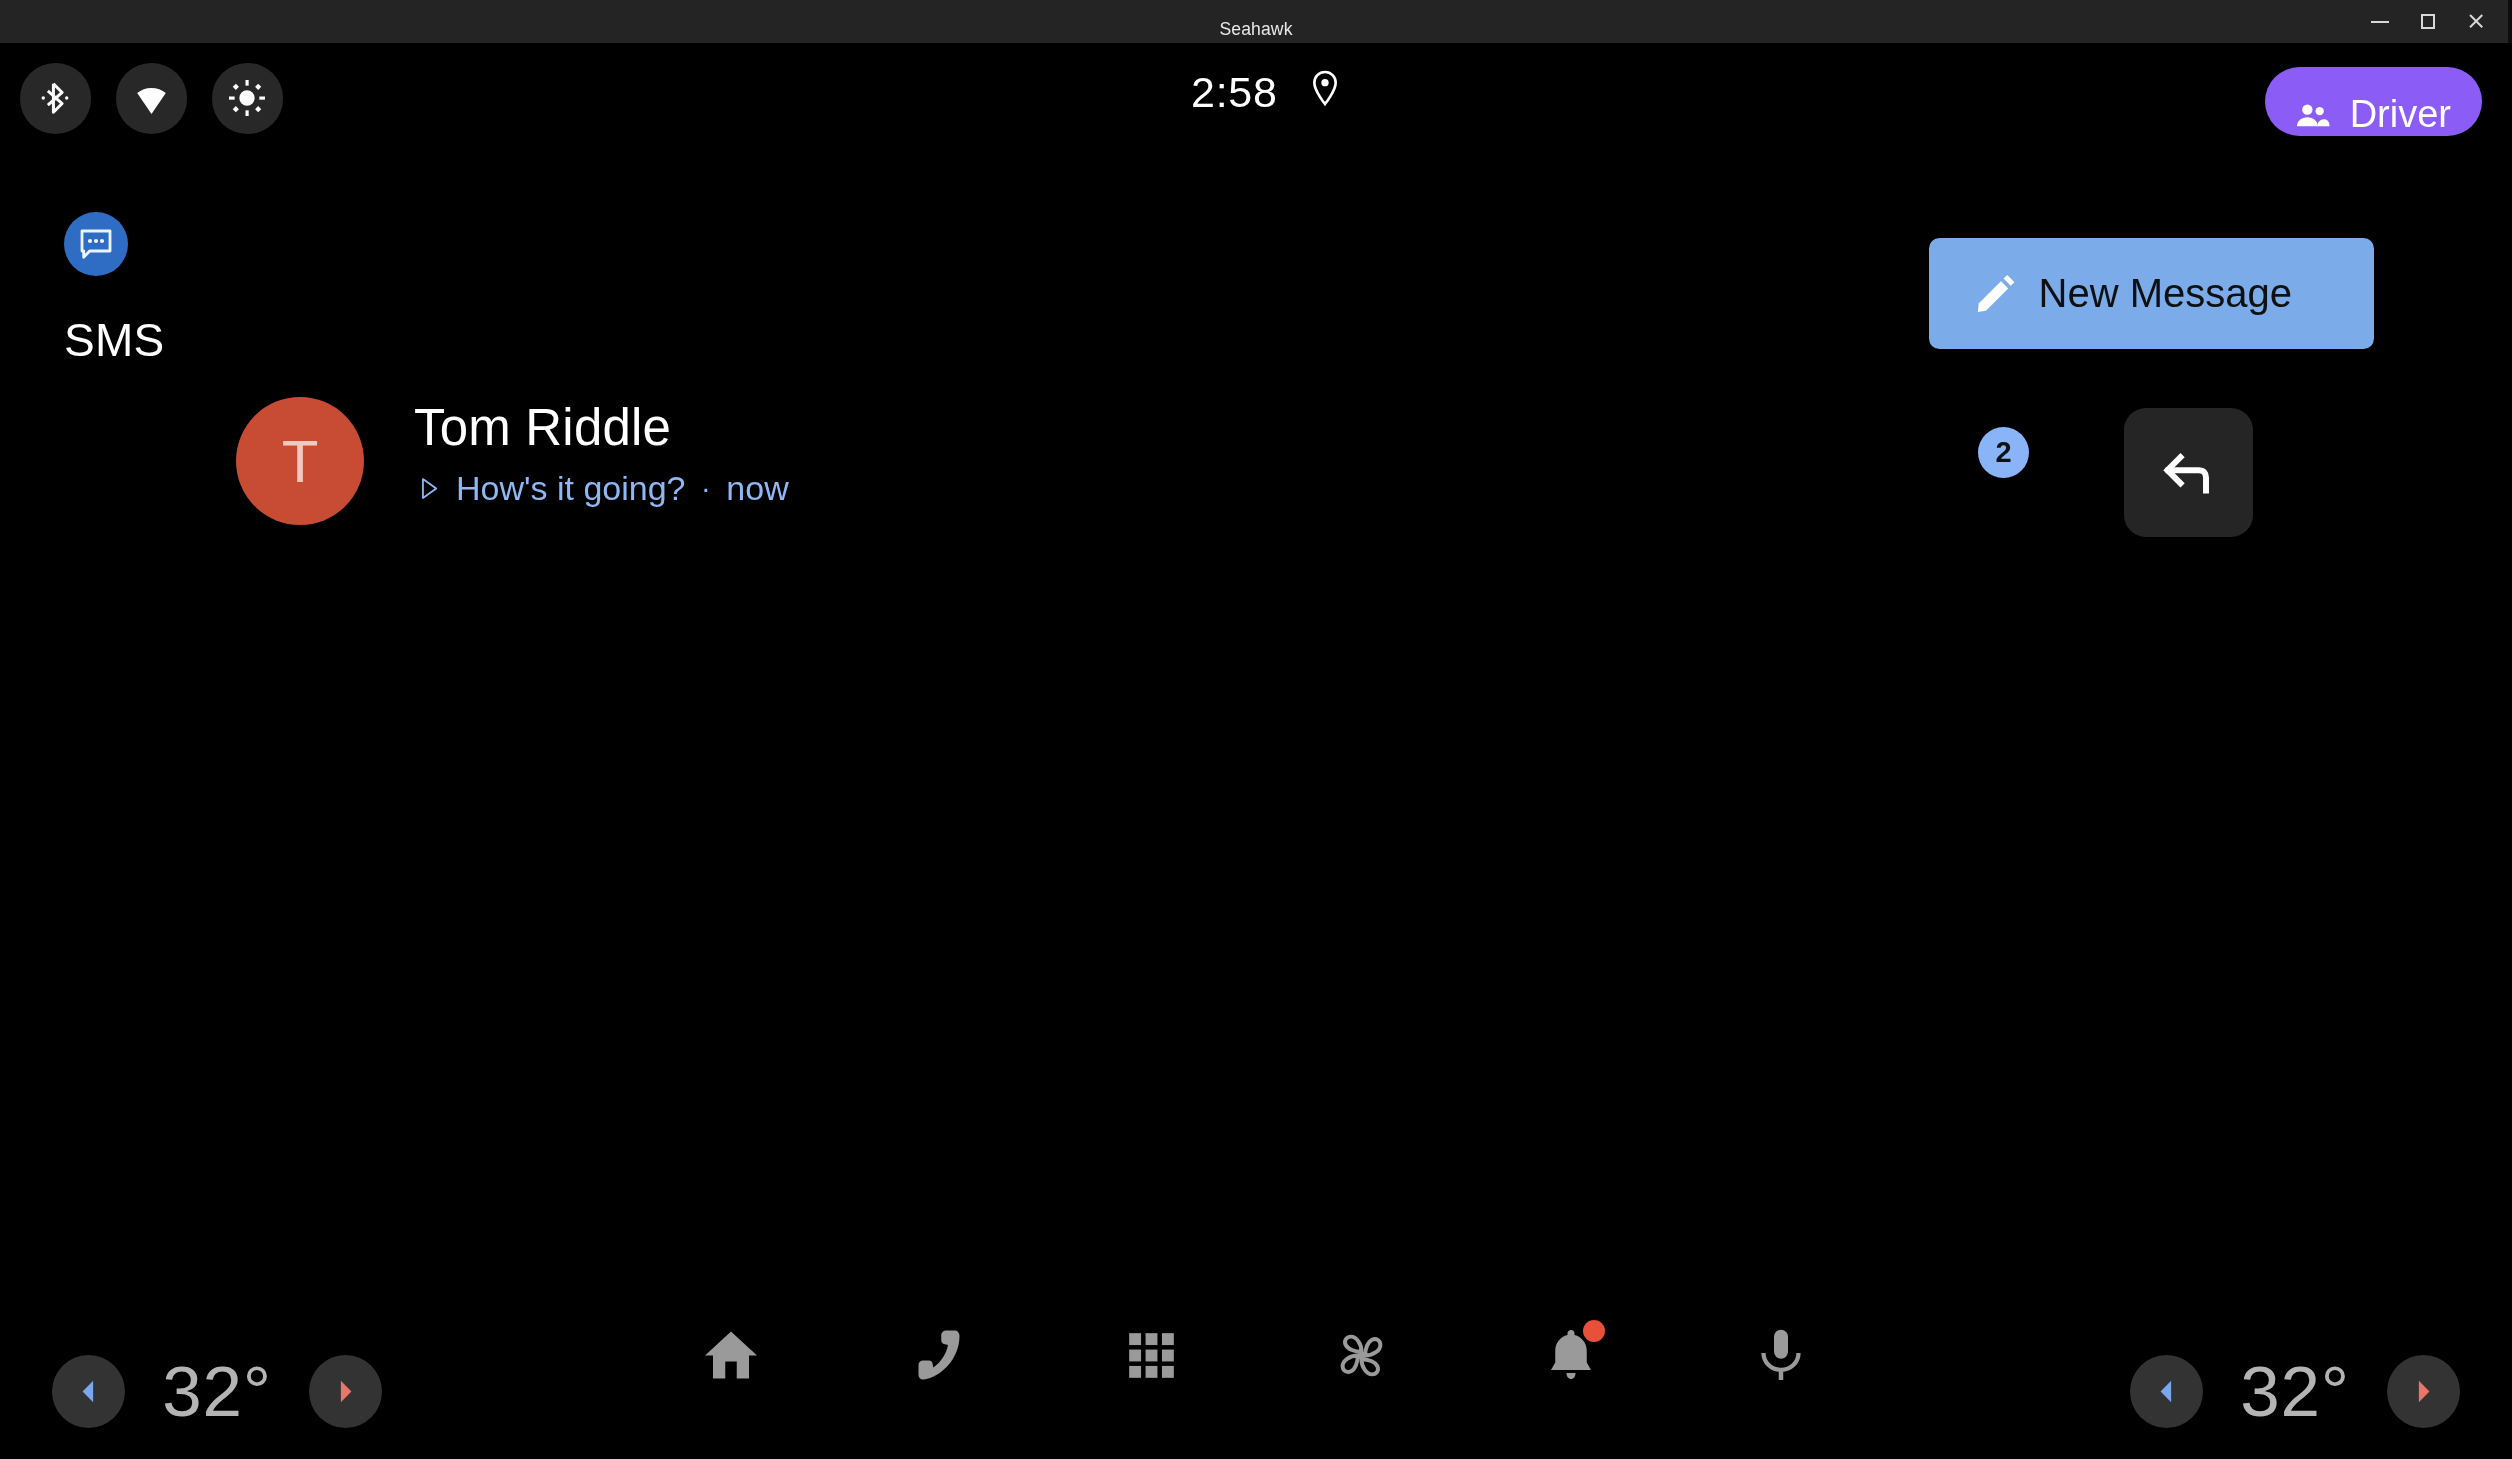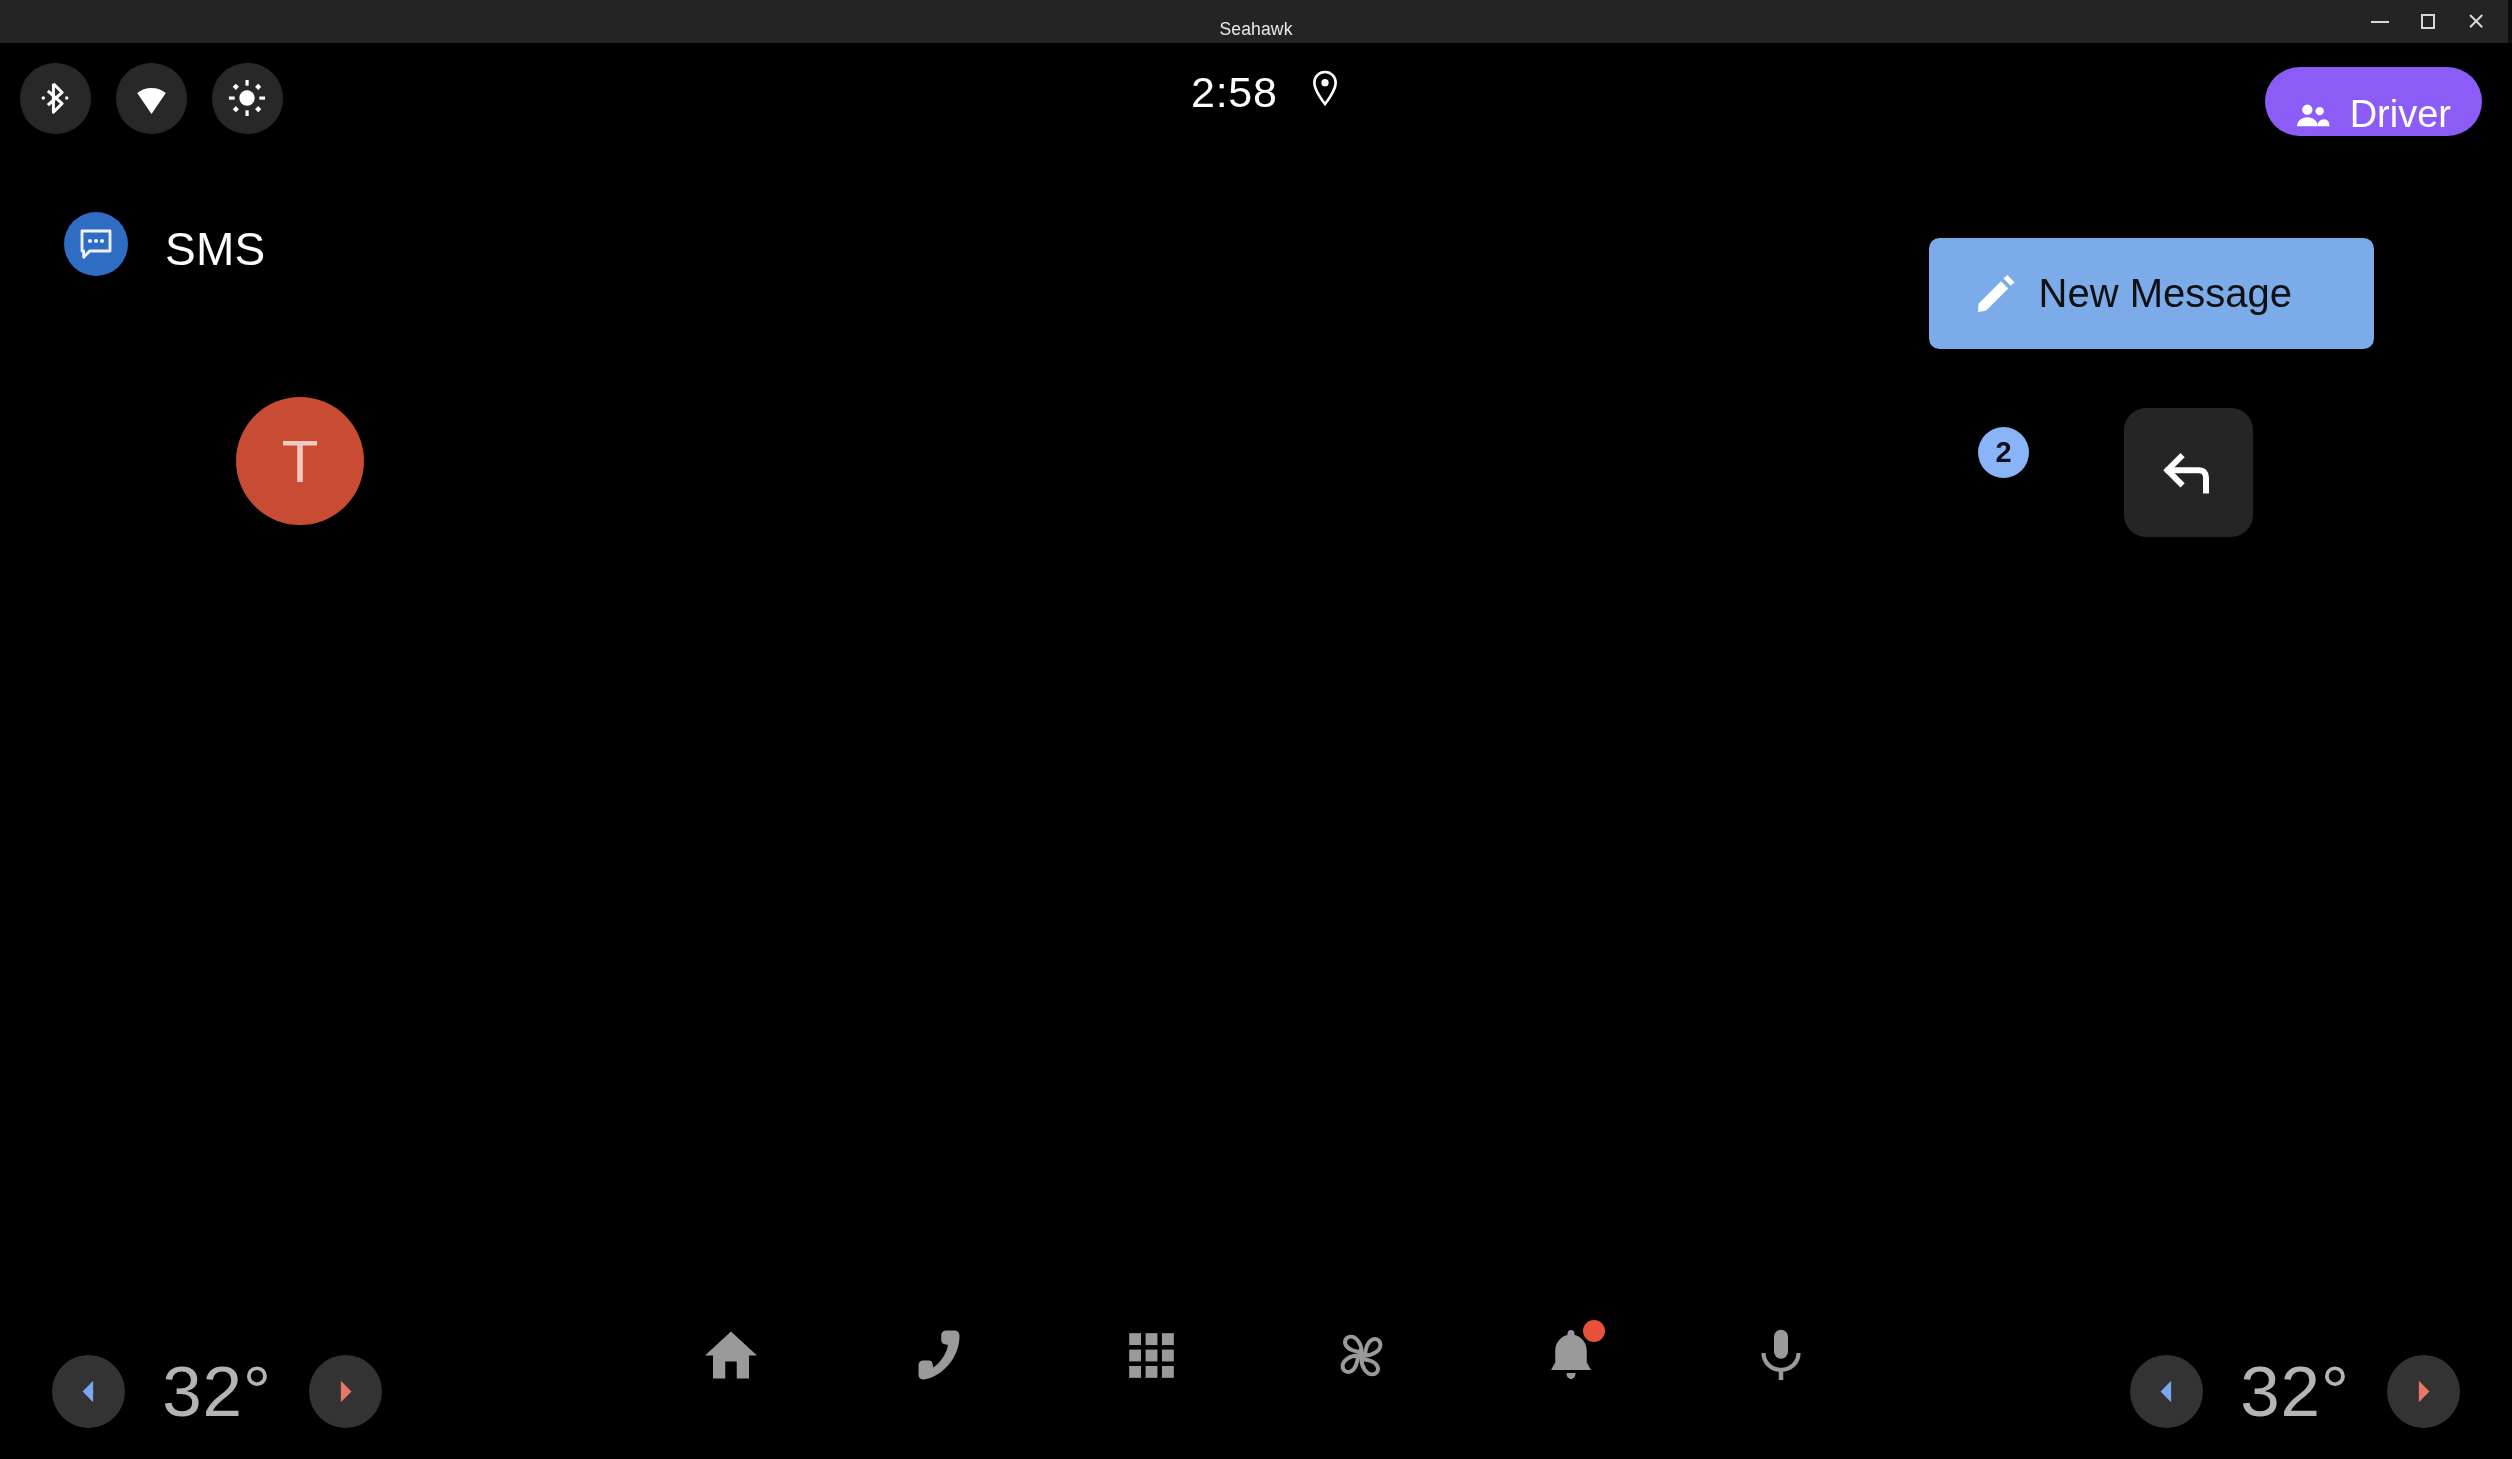--- a/index.html
+++ b/index.html
@@ -124,22 +124,23 @@
   .app-header {
     position: absolute;
     top: 157px; left: 0;
     width: 2512px;
     height: 124px;
   }
   .app-id {
     position: absolute;
     left: 64px; top: 11.8px;
     display: flex;
-    align-items: flex-end;
+    align-items: flex-start;
     gap: 37px;
+    flex-direction: column;
   }
   .app-icon {
     width: 64px;
     height: 64px;
     border-radius: 32px;
     background: #2f6cc4;
     display: flex;
     align-items: center;
     justify-content: center;
   }
@@ -403,20 +404,31 @@
     </div>
   </div>
 
   <div class="conv-list">
     <div class="conv-row">
 
       <div class="avatar">
         <span class="avatar-letter">T</span>
       </div>
 
+      <div class="conv-text">
+        <div class="conv-title">Tom Riddle</div>
+        <div class="conv-preview">
+          <svg width="29" height="29" viewBox="0 0 24 24">
+            <path d="M7.4 4.2 L18.4 12 L7.4 19.8 Z" stroke="#8fb7f3" stroke-width="1.5" fill="none" stroke-linejoin="round"></path>
+          </svg>
+          <span>How's it going?</span>
+          <span class="dot-sep">·</span>
+          <span>now</span>
+        </div>
+      </div>
 
       <div class="unread-badge">2</div>
 
       <div class="reply-btn">
         <svg width="68" height="68" viewBox="0 0 24 24">
           <path d="M9.0 6.4 L4.4 11.0 L9.0 15.6" stroke="#ffffff" stroke-width="2.1" fill="none" stroke-linecap="square"></path>
           <path d="M4.8 11.0 L15.4 11.0 C17.1 11.0 18.0 12.0 18.0 13.6 L18.0 18.2" stroke="#ffffff" stroke-width="2.1" fill="none" stroke-linecap="square"></path>
         </svg>
       </div>
     </div>

